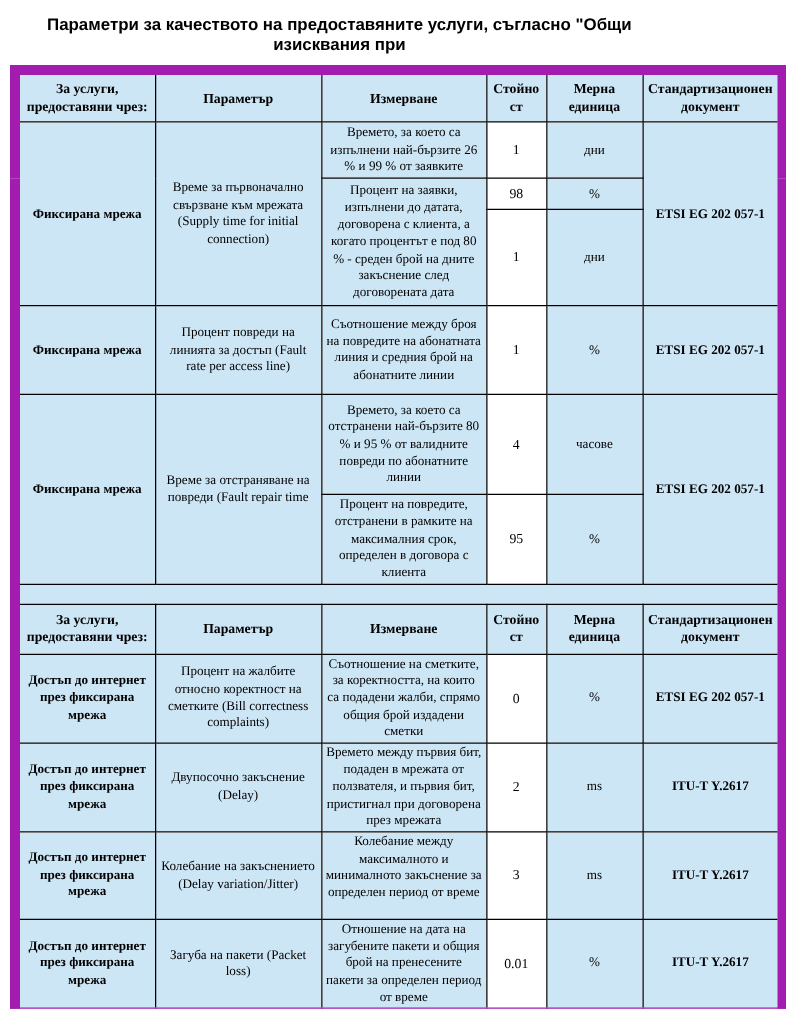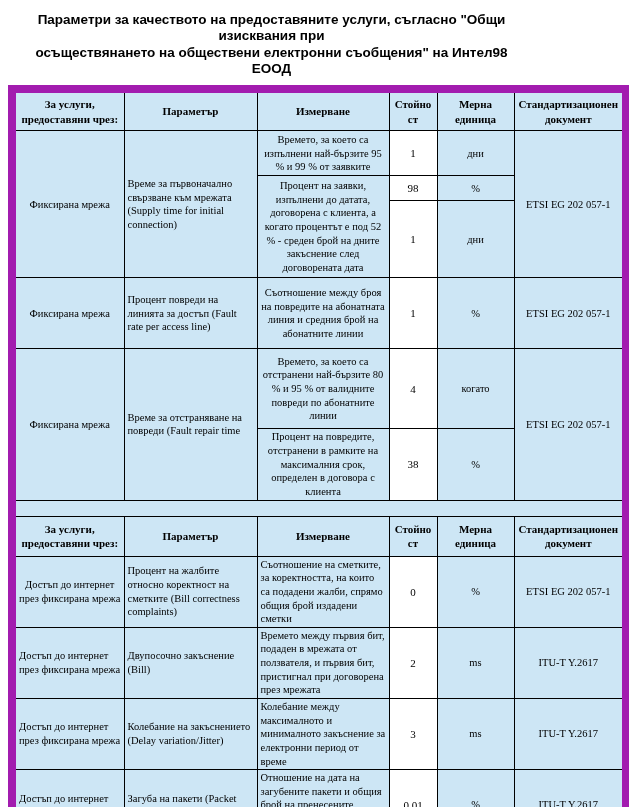--- a/index.html
+++ b/index.html
@@ -43,23 +43,23 @@
     background: #cde6f5;
     font-size: 10.5px;
     line-height: 1.3;
     padding: 1px 3px;
     text-align: center;
     vertical-align: middle;
     overflow: hidden;
     word-wrap: break-word;
   }
   th { font-size: 11px; font-weight: bold; }
-  .bold  { font-weight: normal; }
+  .bold  { font-weight: bold; }
   .white { background: #ffffff; }
-  .left  { text-align: left; }
+  .left  { text-align: center; }
   .vtop  { vertical-align: top; font-family: Liberation Serif, serif; }
   .val   { font-size: 11px; }
 
   tr.hdr   { height: 42px; }
   tr.s1r1  { height: 45px; }
   tr.s1r2  { height: 25px; }
   tr.s1r3  { height: 77px; }
   tr.s2    { height: 71px; }
   tr.s3r1  { height: 80px; }
   tr.s3r2  { height: 70px; }
@@ -71,21 +71,20 @@
   tr.r4    { height: 73px; }
   tr.sep td { padding: 0; }
 </style>
 </head>
 <body>
 
 <div class="page">
 
   <div class="title">
     <div>Параметри за качеството на предоставяните услуги, съгласно "Общи изисквания при</div>
-    <div>осъществянането на обществени електронни съобщения" на Интел98 ЕООД</div>
   </div>
 
   <table class="qos">
     <colgroup>
       <col class="c-service">
         <col class="c-param">
         <col class="c-measure">
       <col class="c-value">
         <col class="c-unit">
         <col class="c-standard">
@@ -97,27 +96,27 @@
       <th>Параметър</th>
       <th>Измерване</th>
       <th>Стойност</th>
       <th>Мерна единица</th>
       <th>Стандартизационен документ</th>
     </tr>
 
     <tr class="s1r1">
       <td rowspan="3" class="bold">Фиксирана мрежа</td>
       <td rowspan="3" class="left">Време за първоначално свързване към мрежата (Supply time for initial connection)</td>
-      <td>Времето, за което са изпълнени най-бързите 95 % и 99 % от заявките</td>
+      <td>Времето, за което са изпълнени най-бързите 26 % и 99 % от заявките</td>
       <td class="white val">1</td>
       <td>дни</td>
       <td rowspan="3" class="bold">ETSI EG 202 057-1</td>
     </tr>
     <tr class="s1r2">
-      <td rowspan="2">Процент на заявки, изпълнени до датата, договорена с клиента, а когато процентът е под 52 % - среден брой на дните закъснение след договорената дата</td>
+      <td rowspan="2">Процент на заявки, изпълнени до датата, договорена с клиента, а когато процентът е под 80 % - среден брой на дните закъснение след договорената дата</td>
       <td class="white val">98</td>
       <td>%</td>
     </tr>
     <tr class="s1r3">
       <td class="white val">1</td>
       <td>дни</td>
     </tr>
 
     <tr class="s2">
       <td class="bold">Фиксирана мрежа</td>
@@ -126,26 +125,26 @@
       <td class="white val">1</td>
       <td>%</td>
       <td class="bold">ETSI EG 202 057-1</td>
     </tr>
 
     <tr class="s3r1">
       <td rowspan="2" class="bold">Фиксирана мрежа</td>
       <td rowspan="2" class="left">Време за отстраняване на повреди (Fault repair time</td>
       <td>Времето, за което са отстранени най-бързите 80 % и 95 % от валидните повреди по абонатните линии</td>
       <td class="white val">4</td>
-      <td>когато</td>
+      <td>часове</td>
       <td rowspan="2" class="bold">ETSI EG 202 057-1</td>
     </tr>
     <tr class="s3r2">
       <td>Процент на повредите, отстранени в рамките на максималния срок, определен в договора с клиента</td>
-      <td class="white val">38</td>
+      <td class="white val">95</td>
       <td>%</td>
     </tr>
 
     <tr class="sep">
       <td colspan="6"></td>
     </tr>
 
     <tr class="hdr2">
       <th>За услуги, предоставяни чрез:</th>
       <th>Параметър</th>
@@ -158,30 +157,30 @@
     <tr class="r1">
       <td class="bold">Достъп до интернет през фиксирана мрежа</td>
       <td class="left">Процент на жалбите относно коректност на сметките (Bill correctness complaints)</td>
       <td class="left vtop">Съотношение на сметките, за коректността, на които са подадени жалби, спрямо общия брой издадени сметки</td>
       <td class="white val">0</td>
       <td>%</td>
       <td class="bold">ETSI EG 202 057-1</td>
     </tr>
     <tr class="r2">
       <td class="bold left">Достъп до интернет през фиксирана мрежа</td>
-      <td class="left">Двупосочно закъснение (Bill)</td>
+      <td class="left">Двупосочно закъснение (Delay)</td>
       <td class="left vtop">Времето между първия бит, подаден в мрежата от ползвателя, и първия бит, пристигнал при договорена през мрежата</td>
       <td class="white val">2</td>
       <td>ms</td>
       <td class="bold">ITU-T Y.2617</td>
     </tr>
     <tr class="r3">
       <td class="bold left">Достъп до интернет през фиксирана мрежа</td>
       <td class="left">Колебание на закъснението (Delay variation/Jitter)</td>
-      <td class="left vtop">Колебание между максималното и минималното закъснение за електронни период от време</td>
+      <td class="left vtop">Колебание между максималното и минималното закъснение за определен период от време</td>
       <td class="white val">3</td>
       <td>ms</td>
       <td class="bold">ITU-T Y.2617</td>
     </tr>
     <tr class="r4">
       <td class="bold left">Достъп до интернет през фиксирана мрежа</td>
       <td class="left">Загуба на пакети (Packet loss)</td>
       <td class="left vtop">Отношение на дата на загубените пакети и общия брой на пренесените пакети за определен период от време</td>
       <td class="white val">0.01</td>
       <td>%</td>

